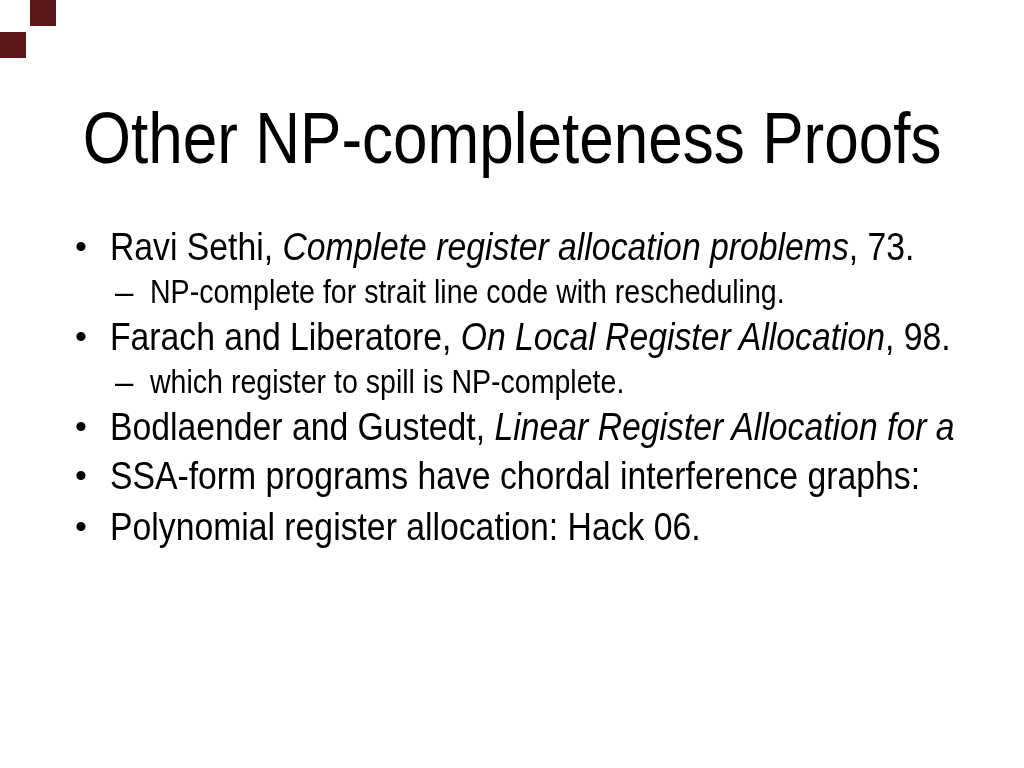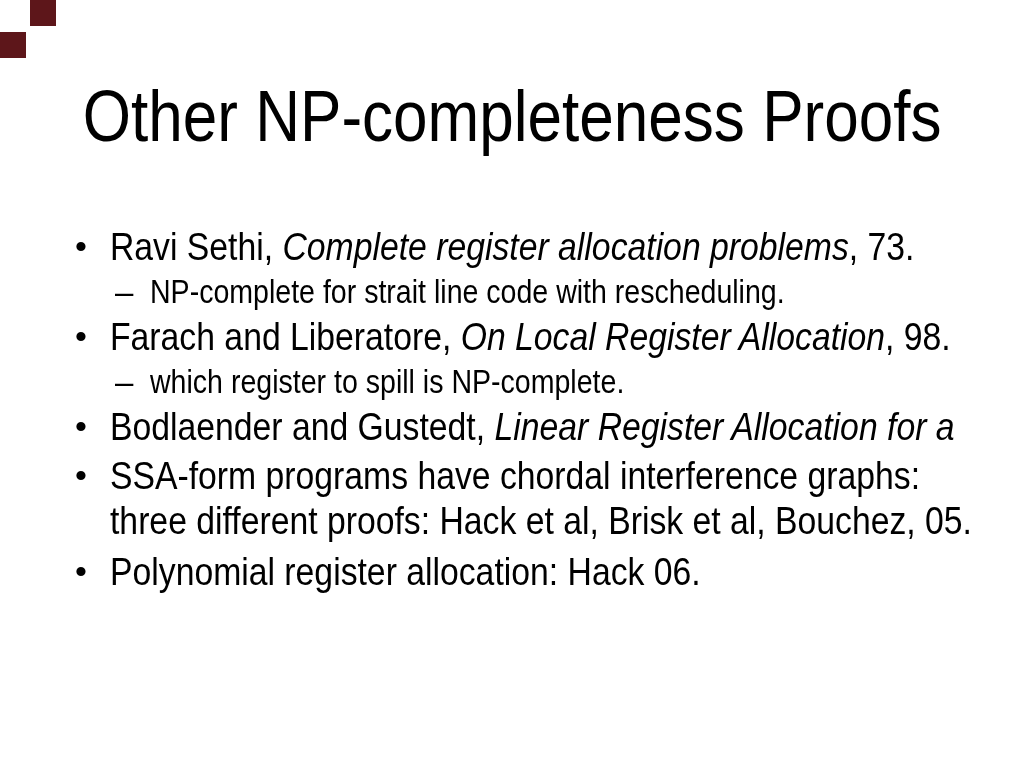--- a/index.html
+++ b/index.html
@@ -9,21 +9,21 @@
     font-family:"Liberation Sans", sans-serif;
     color:#000000;
   }
   .slide { position:relative; width:1024px; height:768px; background:#ffffff; }
 
   
   .decor-square { position:absolute; }
 
   
   .title-wrap {
-    position:absolute; left:0; top:72px; width:1024px;
+    position:absolute; left:0; top:94px; width:1024px;
     text-align:center; white-space:nowrap;
   }
   .title-text {
     display:inline-block;
     font-size:73px; line-height:1.2; font-weight:400;
     transform:scaleX(0.85); transform-origin:50% 50%;
     letter-spacing:0px;
   }
 
   
@@ -55,17 +55,16 @@
     <span class="title-text">Other NP-completeness Proofs</span>
   </div>
 
   <div class="body-block" id="body-block">
       <div class="line main"><span class="marker bullet">•</span><span class="line-text"><span>Ravi Sethi, </span><span class="seg-italic">Complete register allocation problems</span><span>, 73.</span></span></div>
       <div class="line sub"><span class="marker dash">–</span><span class="line-text"><span>NP-complete for strait line code with rescheduling.</span></span></div>
       <div class="line main"><span class="marker bullet">•</span><span class="line-text"><span>Farach and Liberatore, </span><span class="seg-italic">On Local Register Allocation</span><span>, 98.</span></span></div>
       <div class="line sub"><span class="marker dash">–</span><span class="line-text"><span>which register to spill is NP-complete.</span></span></div>
       <div class="line main"><span class="marker bullet">•</span><span class="line-text"><span>Bodlaender and Gustedt, </span><span class="seg-italic">Linear Register Allocation for a</span></span></div>
       <div class="line main" style="margin-top: 4px;"><span class="marker bullet">•</span><span class="line-text"><span>SSA-form programs have chordal interference graphs:</span></span></div>
-      <div class="line cont"><span class="line-text"><span>three different proofs: Hack et al, Brisk et al, Bouchez, 05.</span></span></div>
       <div class="line main" style="margin-top: 6px;"><span class="marker bullet">•</span><span class="line-text"><span>Polynomial register allocation: Hack 06.</span></span></div>
     </div>
 
 </div>
 
 </body></html>

